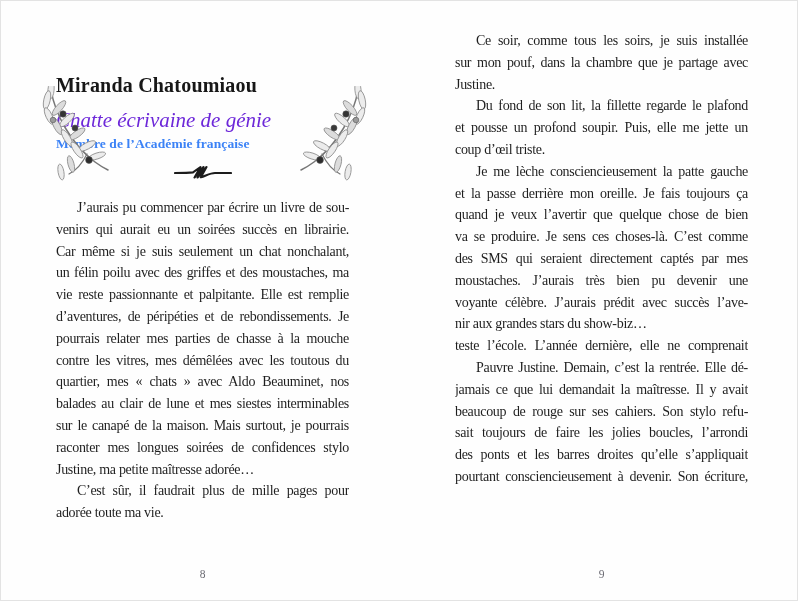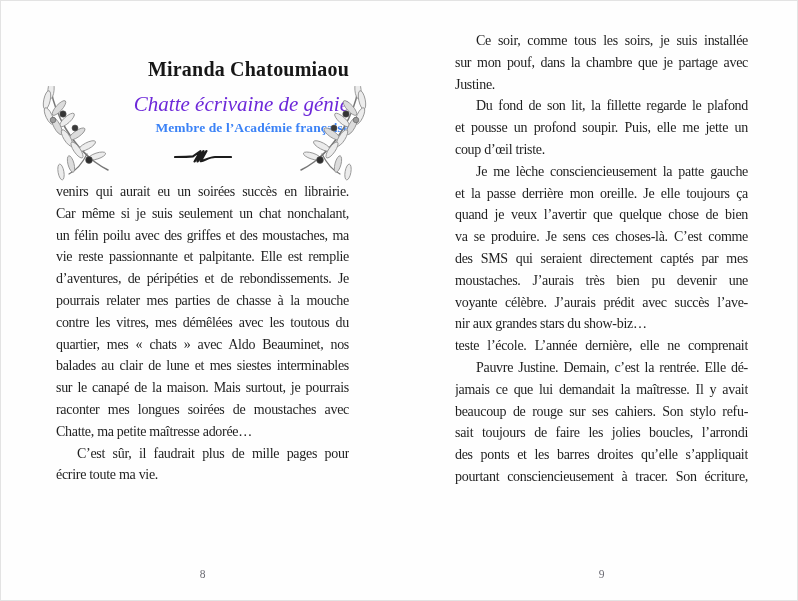--- a/index.html
+++ b/index.html
@@ -3,21 +3,21 @@
 <meta charset="utf-8">
 <style>
   html,body{margin:0;padding:0;background:#ffffff;}
   body{font-family:"Liberation Serif", serif;color:#1e1e1e;}
   .spread{
     position:relative;width:798px;height:601px;background:#fefefe;
     box-shadow:inset 0 0 0 1px #e3e3e3;display:flex;overflow:hidden;
   }
   .page{position:relative;width:399px;height:601px;}
   
-  .header{width:293px;margin-left:56px;text-align:right;padding-top:57px;}
+  .header{width:293px;margin-left:56px;text-align:left;padding-top:73px;}
   .title{font-size:20px;font-weight:bold;line-height:25px;letter-spacing:.2px;color:#171717;}
   .subtitle{font-style:italic;font-size:21px;line-height:19px;margin-top:13px;color:#6d28d9;}
   .affil{font-weight:bold;font-size:13.5px;line-height:17px;margin-top:5px;letter-spacing:.1px;color:#3b82f6;}
   .divider{display:block;margin:13px auto 0;}
   
   .branch{position:absolute;top:86px;width:72px;height:96px;}
   .branch-l{left:37px;}
   .branch-r{left:300px;}
   .branch-r svg{transform:scaleX(-1);}
   
@@ -104,70 +104,71 @@
       <div class="title">Miranda Chatoumiaou</div>
       <div class="subtitle">Chatte écrivaine de génie</div>
       <div class="affil">Membre de l’Académie française</div>
       <svg class="divider" width="58" height="15" viewBox="0 0 58 15">
         <path d="M1 8 C8 8 14 8 19 7.4 L26.5 2 L20.5 12.5 L29.5 2 L23.5 12.5 L32.5 2 L26.8 12.3 C31.5 11 36 8 41 8 L57 8" fill="none" stroke="#1c1c1c" stroke-width="2.1" stroke-linecap="round" stroke-linejoin="round"></path>
       </svg>
     </div>
 
     <div class="body body-left">
         <div>
+          <div class="line just indent">J’aurais pu commencer par écrire un livre de sou-</div>
           <div class="line just">venirs qui aurait eu un soirées succès en librairie.</div>
           <div class="line just">Car même si je suis seulement un chat nonchalant,</div>
           <div class="line just">un félin poilu avec des griffes et des moustaches, ma</div>
           <div class="line just">vie reste passionnante et palpitante. Elle est remplie</div>
           <div class="line just">d’aventures, de péripéties et de rebondissements. Je</div>
           <div class="line just">pourrais relater mes parties de chasse à la mouche</div>
           <div class="line just">contre les vitres, mes démêlées avec les toutous du</div>
           <div class="line just">quartier, mes « chats » avec Aldo Beauminet, nos</div>
           <div class="line just">balades au clair de lune et mes siestes interminables</div>
           <div class="line just">sur le canapé de la maison. Mais surtout, je pourrais</div>
-          <div class="line just">raconter mes longues soirées de moustaches avec</div>
-          <div class="line">Chatte, ma petite maîtresse adorée…</div>
+          <div class="line just">raconter mes longues soirées de confidences stylo</div>
+          <div class="line">Justine, ma petite maîtresse adorée…</div>
         </div>
         <div>
           <div class="line just indent">C’est sûr, il faudrait plus de mille pages pour</div>
-          <div class="line">écrire toute ma vie.</div>
+          <div class="line">adorée toute ma vie.</div>
         </div>
       </div>
 
     <div class="pagenum">8</div>
   </div>
 
   <div class="page">
     <div class="body body-right">
         <div>
           <div class="line just indent">Ce soir, comme tous les soirs, je suis installée</div>
           <div class="line just">sur mon pouf, dans la chambre que je partage avec</div>
           <div class="line">Justine.</div>
         </div>
         <div>
           <div class="line just indent">Du fond de son lit, la fillette regarde le plafond</div>
           <div class="line just">et pousse un profond soupir. Puis, elle me jette un</div>
           <div class="line">coup d’œil triste.</div>
         </div>
         <div>
           <div class="line just indent">Je me lèche consciencieusement la patte gauche</div>
-          <div class="line just">et la passe derrière mon oreille. Je elle toujours ça</div>
+          <div class="line just">et la passe derrière mon oreille. Je fais toujours ça</div>
           <div class="line just">quand je veux l’avertir que quelque chose de bien</div>
           <div class="line just">va se produire. Je sens ces choses-là. C’est comme</div>
           <div class="line just">des SMS qui seraient directement captés par mes</div>
           <div class="line just">moustaches. J’aurais très bien pu devenir une</div>
           <div class="line just">voyante célèbre. J’aurais prédit avec succès l’ave-</div>
           <div class="line">nir aux grandes stars du show-biz…</div>
         </div>
         <div>
           <div class="line just">teste l’école. L’année dernière, elle ne comprenait</div>
           <div class="line just indent">Pauvre Justine. Demain, c’est la rentrée. Elle dé-</div>
           <div class="line just">jamais ce que lui demandait la maîtresse. Il y avait</div>
           <div class="line just">beaucoup de rouge sur ses cahiers. Son stylo refu-</div>
           <div class="line just">sait toujours de faire les jolies boucles, l’arrondi</div>
           <div class="line just">des ponts et les barres droites qu’elle s’appliquait</div>
-          <div class="line just">pourtant consciencieusement à tracer. Son écriture,</div>
+          <div class="line just">pourtant consciencieusement à devenir. Son écriture,</div>
         </div>
       </div>
     <div class="pagenum">9</div>
   </div>
 
 </div>
 
 </body></html>

